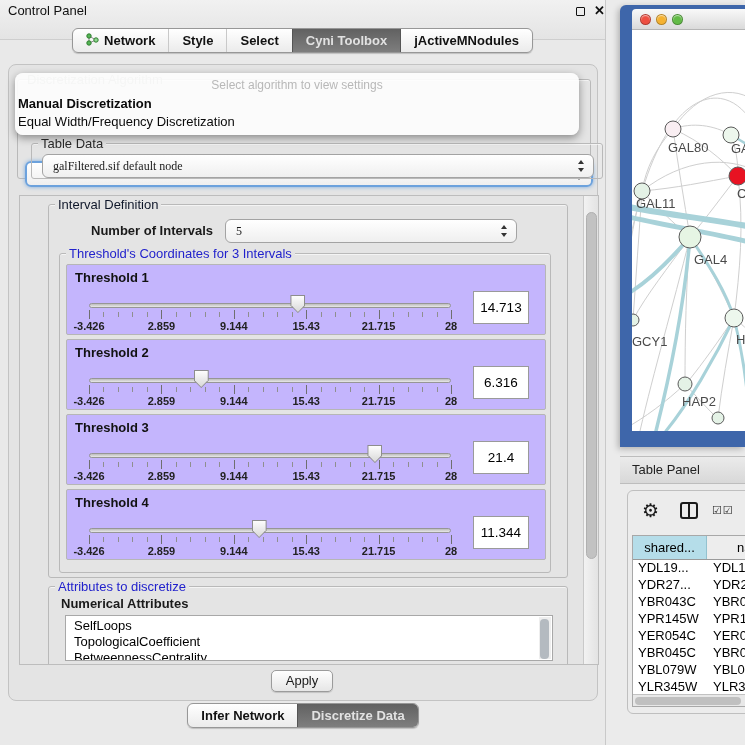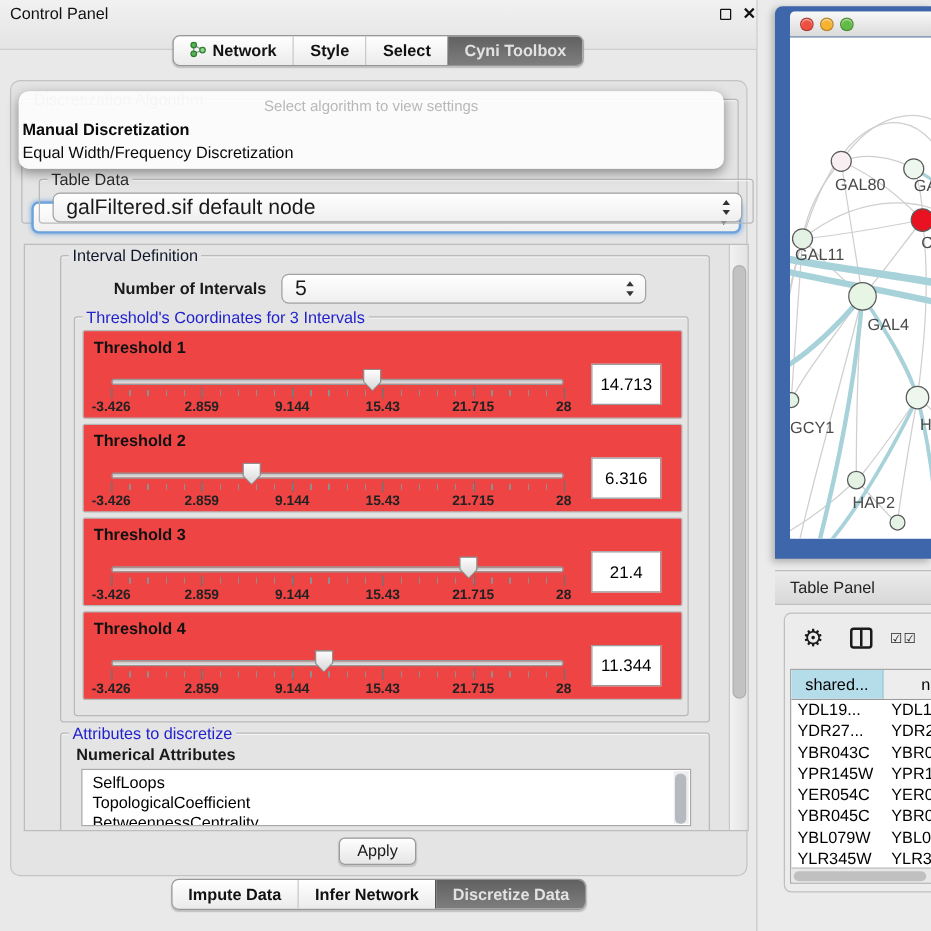--- a/index.html
+++ b/index.html
@@ -24,40 +24,40 @@
 
   .main { left:8px; top:64px; width:590px; height:637px; background:#e4e4e4; border:1px solid #c3c3c3; border-radius:8px; }
 
   .grpbox { position:absolute; border:1px solid #b9b9b9; border-radius:3px; box-shadow:inset 0 1px 0 rgba(255,255,255,.6); }
   .grplbl { position:absolute; top:-8px; left:6px; font-size:13px; background:#e4e4e4; padding:0 3px; white-space:nowrap; }
   .lbl-green { color:#0f172a; }
   .lbl-blue  { color:#2222cc; }
   .lbl-dark  { color:#2a2a2a; }
   .lbl-faint { color:#8a948a; }
 
-  .combo { position:absolute; background:linear-gradient(#ffffff,#efefef); border:1px solid #a3a3a3; border-radius:6px; font-size:17px; }
+  .combo { position:absolute; background:linear-gradient(#ffffff,#efefef); border:1px solid #a3a3a3; border-radius:6px; font-size:12px;font-family:Liberation Serif, serif; }
   .combo .cv { position:absolute; left:10px; top:0; line-height:22px; white-space:nowrap; }
   .spin { position:absolute; right:8px; top:50%; width:7px; height:12px; transform:translateY(-50%); }
   .spin:before, .spin:after { content:""; position:absolute; left:0; border-left:3.5px solid transparent; border-right:3.5px solid transparent; }
   .spin:before { top:0; border-bottom:4px solid #333; }
   .spin:after { bottom:0; border-top:4px solid #333; }
 
   .algo-combo { left:16px; top:96px; width:568px; height:26px; border:2px solid #6ca2dd; box-shadow:0 0 4px #7aabe0; }
 
   .popup { left:6px; top:8px; width:564px; height:62px; background:rgba(253,253,253,0.93); border-radius:8px; box-shadow:0 3px 9px rgba(0,0,0,.40); z-index:10; }
   .popup .hint { position:absolute; top:5px; left:0; width:100%; text-align:center; font-size:12px; color:#b8b8b8; }
   .popup .pi { position:absolute; left:3px; font-size:13px; color:#0a0a0a; white-space:nowrap; }
   .popup .pi.b { font-weight:bold; }
 
   .scrollbox { left:10px; top:130px; width:580px; height:470px; border:1px solid #bdbdbd; background:#e4e4e4; position:absolute; overflow:hidden; }
   .vscroll { position:absolute; right:0; top:0; width:15px; height:100%; background:linear-gradient(90deg,#f2f2f2,#e3e3e3); border-left:1px solid #c9c9c9; }
   .vthumb { position:absolute; left:2px; width:11px; border-radius:6px; background:#c2c2c2; border:1px solid #b0b0b0; }
 
   
-  .thr-panel { position:relative; width:480px; height:71px; margin:4px 0 3px 6px; border:1px solid #b6b6b6; background:#ef4444; border-radius:2px; }
+  .thr-panel { position:relative; width:480px; height:71px; margin:4px 0 3px 6px; border:1px solid #b6b6b6; background:#c4b5fd; border-radius:2px; }
   .thr-title { position:absolute; left:8px; top:5px; font-size:13px; font-weight:bold; color:#111; }
   .thr-slider { position:absolute; left:22px; top:28px; width:362px; height:42px; }
   .track { position:absolute; left:0; top:10px; width:362px; height:5px; border-radius:3px; background:linear-gradient(#bdbdbd,#e8e8e8); border:1px solid #969696; }
   .ticks-minor { position:absolute; left:0; top:19px; width:362px; height:5px;
     background:repeating-linear-gradient(90deg,#8f8f8f 0,#8f8f8f 1px,transparent 1px,transparent 14.48px); }
   .majors span { position:absolute; top:17px; width:1px; height:9px; background:#6f6f6f; }
   .ticklabels span { position:absolute; top:27px; font-size:11px; font-weight:600; color:#222; transform:translateX(-50%); white-space:nowrap; }
   .handle { position:absolute; top:2px; width:15px; height:18px; clip-path:polygon(0 0,100% 0,100% 58%,50% 100%,0 58%); background:#8d8d8d; }
   .handle-in { position:absolute; left:1px; top:1px; right:1px; bottom:1px; clip-path:polygon(0 0,100% 0,100% 58%,50% 100%,0 58%); background:linear-gradient(#fdfdfd,#d8d8d8); }
   .thr-value { position:absolute; right:16px; top:26px; width:56px; height:33px; border:1px solid #9a9a9a; background:#fff; font-size:13.5px; font-family:"Liberation Sans",sans-serif; text-align:center; color:#000;margin-left:16px; }
@@ -126,20 +126,23 @@
           </div>
           <div class="tab">
             <span>Style</span>
           </div>
           <div class="tab">
             <span>Select</span>
           </div>
           <div class="tab active">
             <span>Cyni Toolbox</span>
           </div>
+          <div class="tab">
+            <span>jActiveMNodules</span>
+          </div>
         </div>
     </div>
 
     <div class="abs main">
 
       <div class="grpbox" style="left:8px; top:14px; width:574px; height:100px;">
         <span class="grplbl lbl-faint" style="background:transparent;">Discretization Algorithm</span>
       </div>
       <div class="combo algo-combo">
           <span class="spin"></span>
@@ -305,23 +308,20 @@
               </div>
           </div>
         </div>
       </div>
 
       <div class="abs apply-btn">Apply</div>
     </div>
 
     <div class="bottom-tabrow">
       <div class="seg" id="bottom-tabs">
-          <div class="tab">
-            <span>Impute Data</span>
-          </div>
           <div class="tab">
             <span>Infer Network</span>
           </div>
           <div class="tab active">
             <span>Discretize Data</span>
           </div>
         </div>
     </div>
   </div>
 

